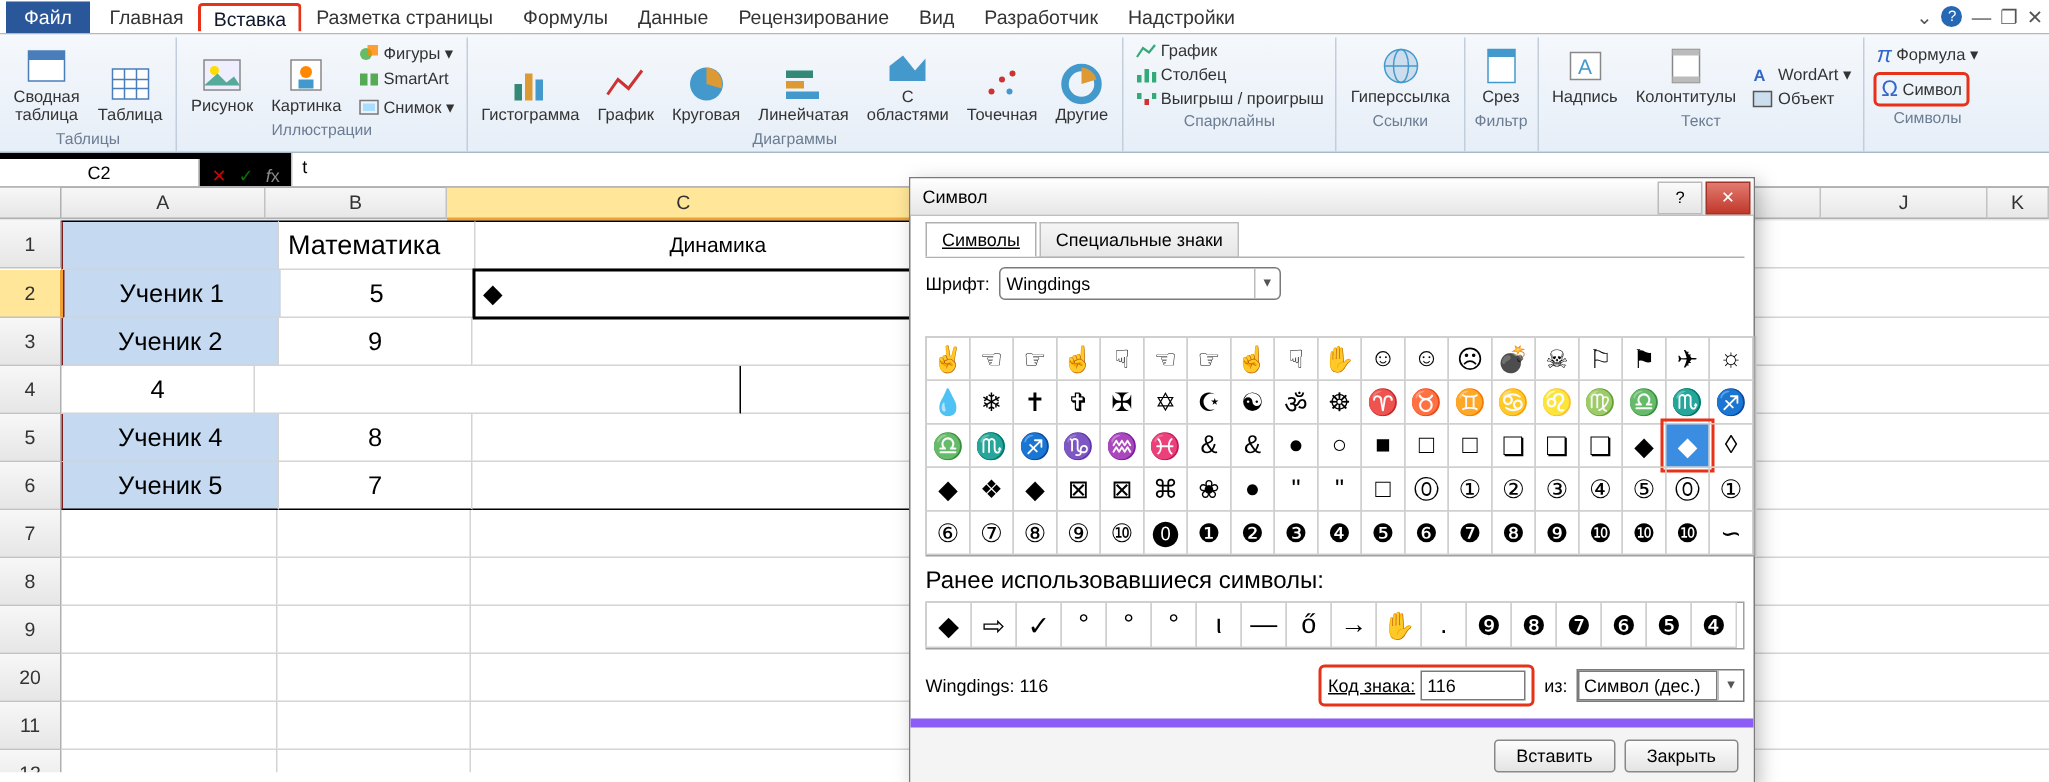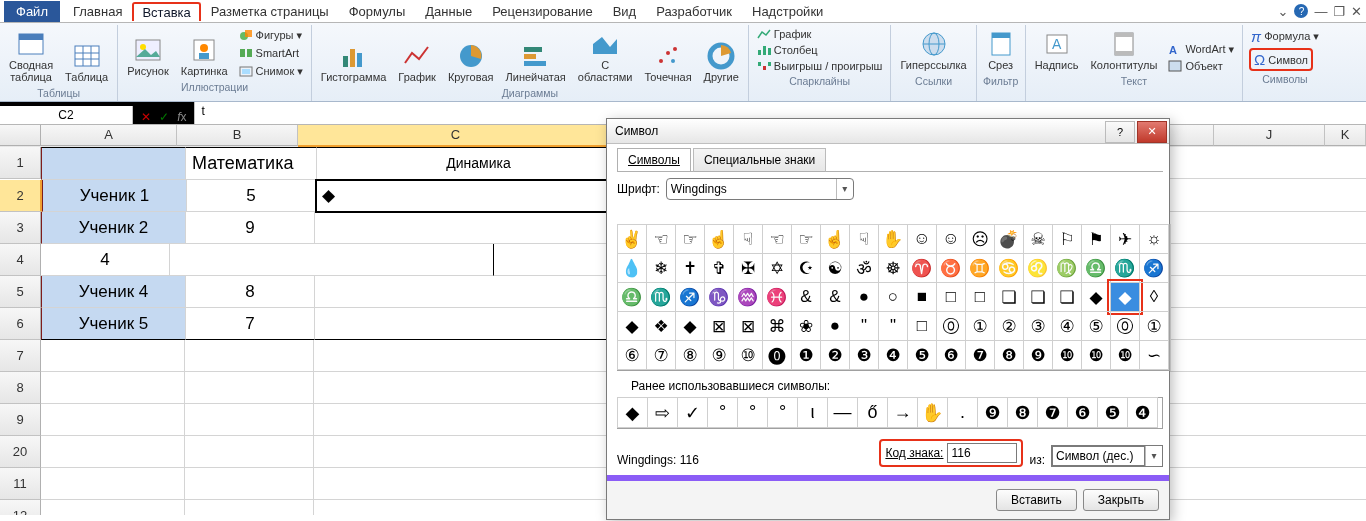--- a/index.html
+++ b/index.html
@@ -53,24 +53,24 @@
 .dlg-tab{padding:4px 10px;border:1px solid #b0b0b0;background:#fff;border-bottom:none;margin-right:2px;font-size:12px;cursor:pointer}
 .dlg-tab:not(.active){background:linear-gradient(#f5f5f5,#e7e7e7);border:1px solid #bbb;border-bottom:1px solid #b0b0b0;margin-bottom:-1px}
 .font-row{display:flex;align-items:center;margin:4px 0 24px 0}
 .combo{display:flex;align-items:center;border:1px solid #7a7a7a;background:#fff;height:20px}
 .combo input{border:none;outline:none;font-size:12px;padding:0 4px;flex:1;background:transparent}
 .combo .arrow{width:16px;text-align:center;color:#555;border-left:1px solid #bbb;font-size:10px;height:20px;line-height:20px}
 .sym-grid{border:1px solid #a0a0a0}
 .sym-grid .srow{display:flex}
 .sym-cell{width:28px;height:28px;border:1px solid #cfcfcf;margin:-1px 0 0 -1px;display:flex;align-items:center;justify-content:center;font-size:17px;font-family:"Arial Unicode MS","Segoe UI Symbol",sans-serif;cursor:pointer;flex-shrink:0}
 .sym-cell.sel{background:#3a8de0;color:#fff}
-.recent-label{margin:8px 0 4px 14px;font-size:12px}
+.recent-label{margin:8px 0 4px 0;font-size:16px}
 .recent-row{display:flex}
 .recent-row .sym-cell{width:29px;height:29px;font-size:18px}
-.code-row{display:flex;align-items:flex-end;margin-top:10px;gap:6px}
+.code-row{display:flex;align-items:center;margin-top:10px;gap:6px}
 .code-row input{border:1px solid #7a7a7a;height:18px;font-size:12px;padding:0 3px;width:62px}
 .dlg-buttons{display:flex;justify-content:flex-end;gap:6px;padding:8px 10px;border-top:6px solid #8b5cf6;background:#f4f4f4}
 .dlg-buttons button{padding:3px 14px;font-size:12px;border:1px solid #888;background:linear-gradient(#fdfdfd,#e4e4e4);border-radius:3px;cursor:pointer}
 .scroller{width:17px;background:#efefef;border-left:1px solid #bbb;align-self:stretch}
 .label-u{text-decoration:underline}
 </style>
 </head>
 <body>
 
 <div class="tabs-row">

